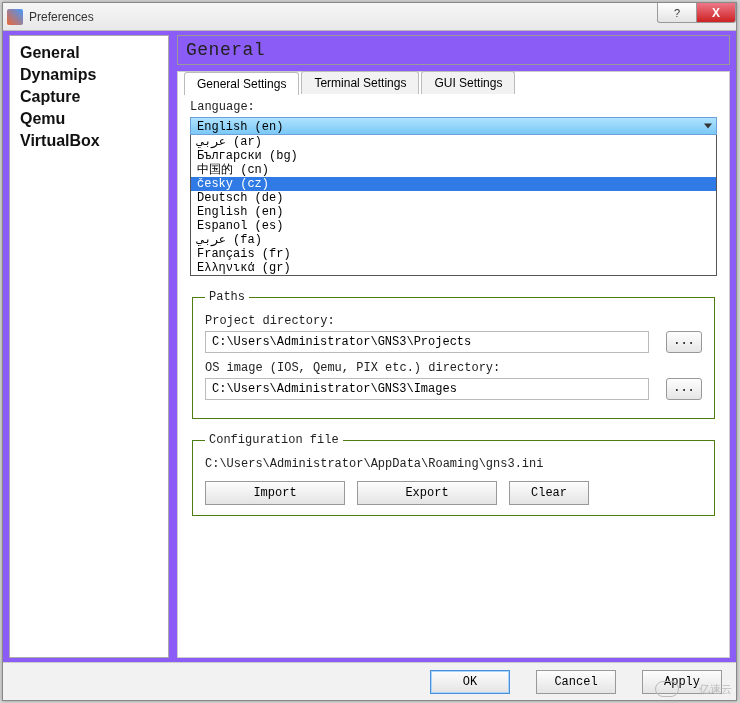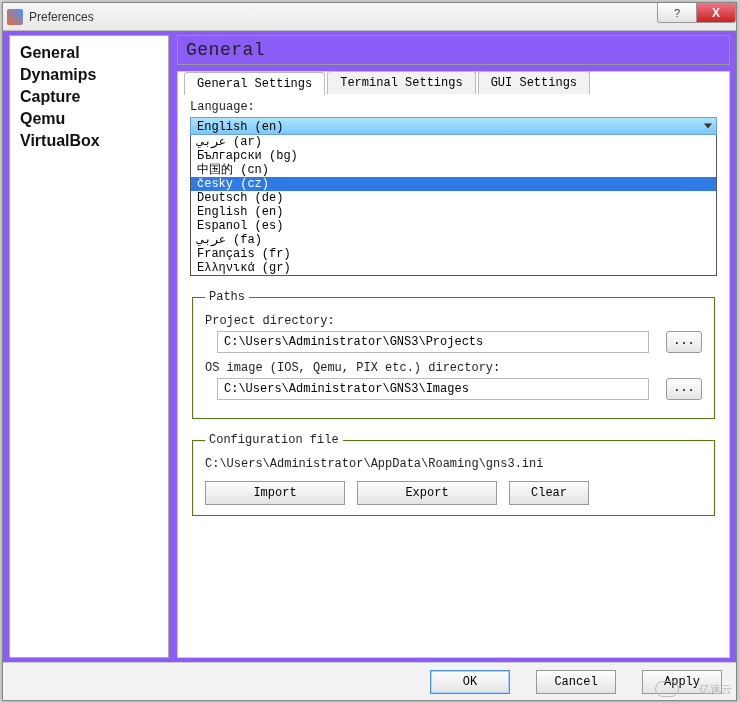--- a/index.html
+++ b/index.html
@@ -109,21 +109,21 @@
   .tabs {
     position: absolute;
     top: -1px; left: 6px;
     display: flex;
   }
   .tab {
     border: 1px solid #bbb;
     border-bottom: none;
     background: #f2f2f2;
     padding: 4px 12px;
-    font-family: Liberation Mono, monospace;
+    font-family: Liberation Sans, sans-serif;
     font-size: 12px;
     margin-right: 2px;
     border-top-left-radius: 3px;
     border-top-right-radius: 3px;
     cursor: default;
   }
   .tab.active {
     background: #fff;
     position: relative;
     top: 1px;
@@ -182,21 +182,20 @@
   fieldset.groupbox legend {
     font-family: "Courier New", monospace;
     font-size: 12px;
     padding: 0 4px;
     color: #222;
   }
   .path-row {
     display: flex;
     gap: 17px;
     margin-bottom: 8px;
-    margin-left: 12px;
   }
   .path-row input {
     flex: 1;
     border: 1px solid #bbb;
     padding: 3px 6px;
     font-family: "Courier New", monospace;
     font-size: 12px;
     height: 22px;
   }
   .browse-btn {

